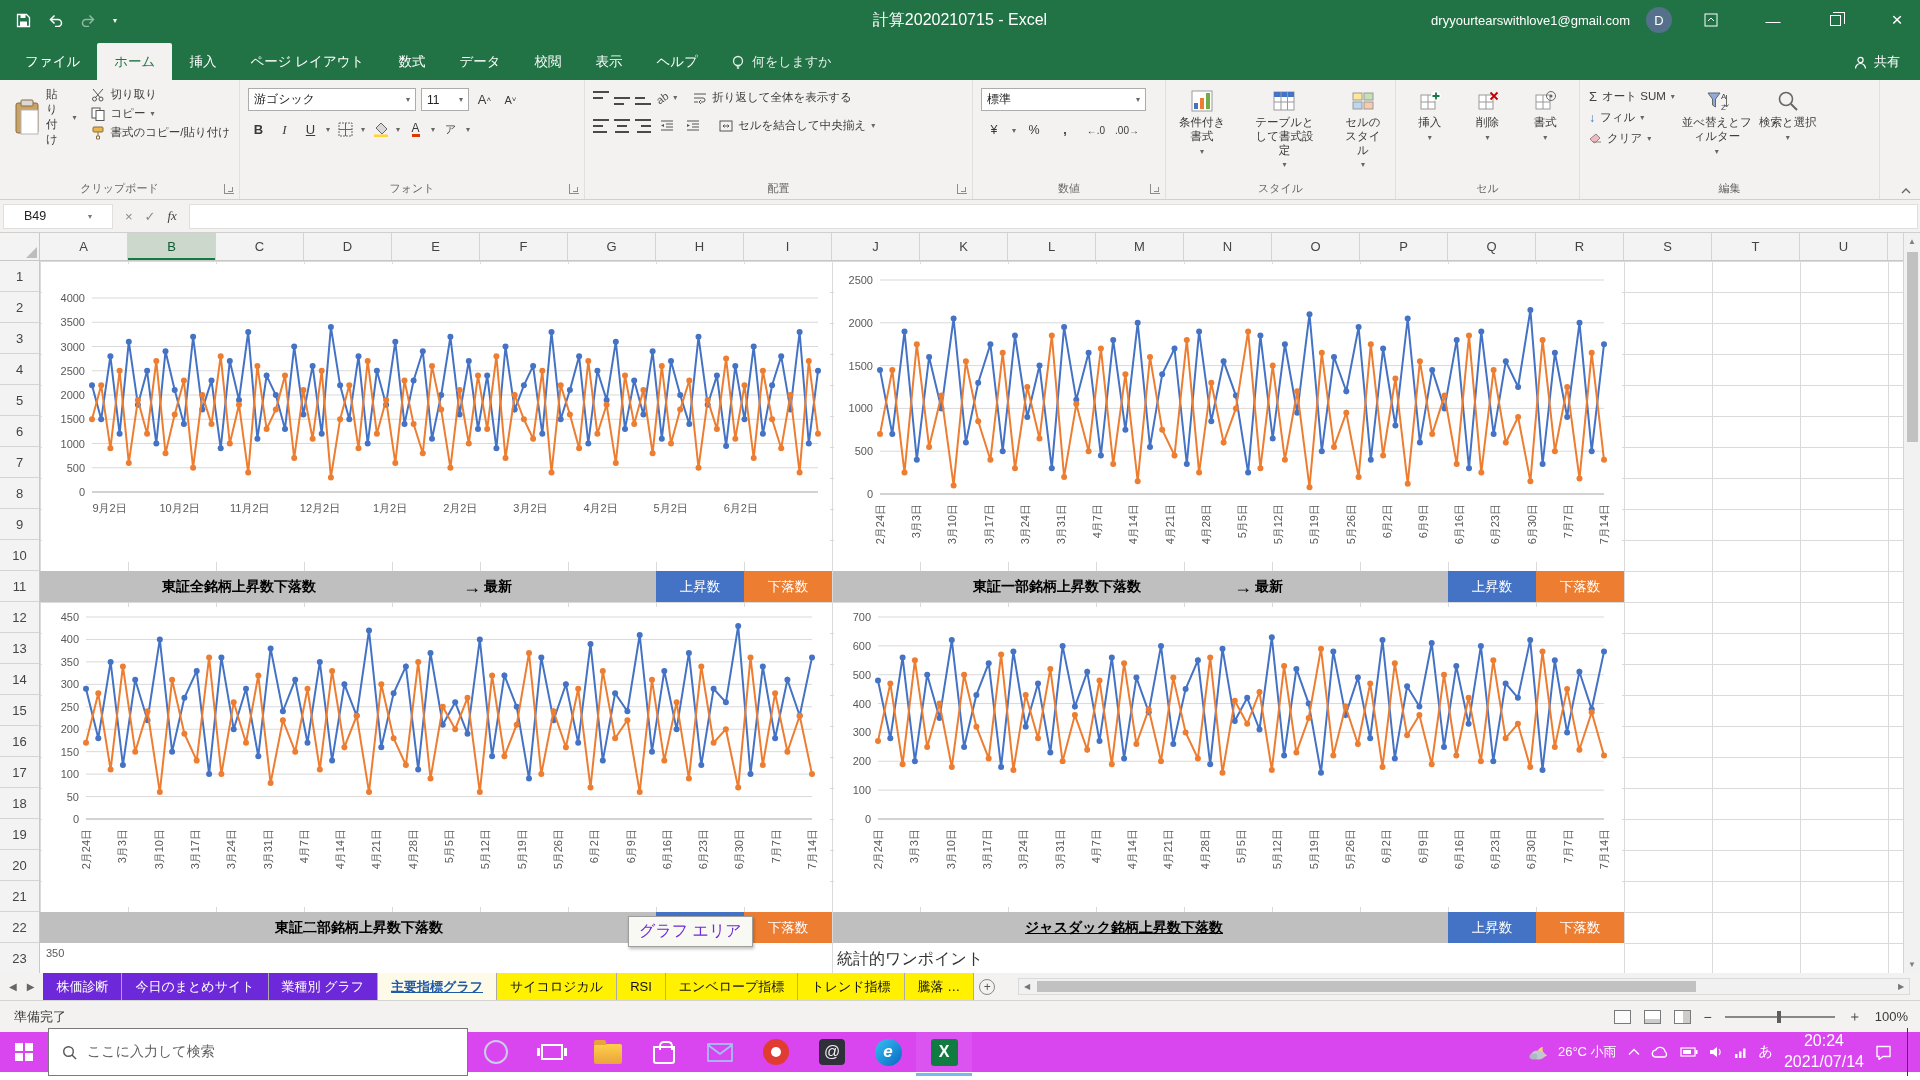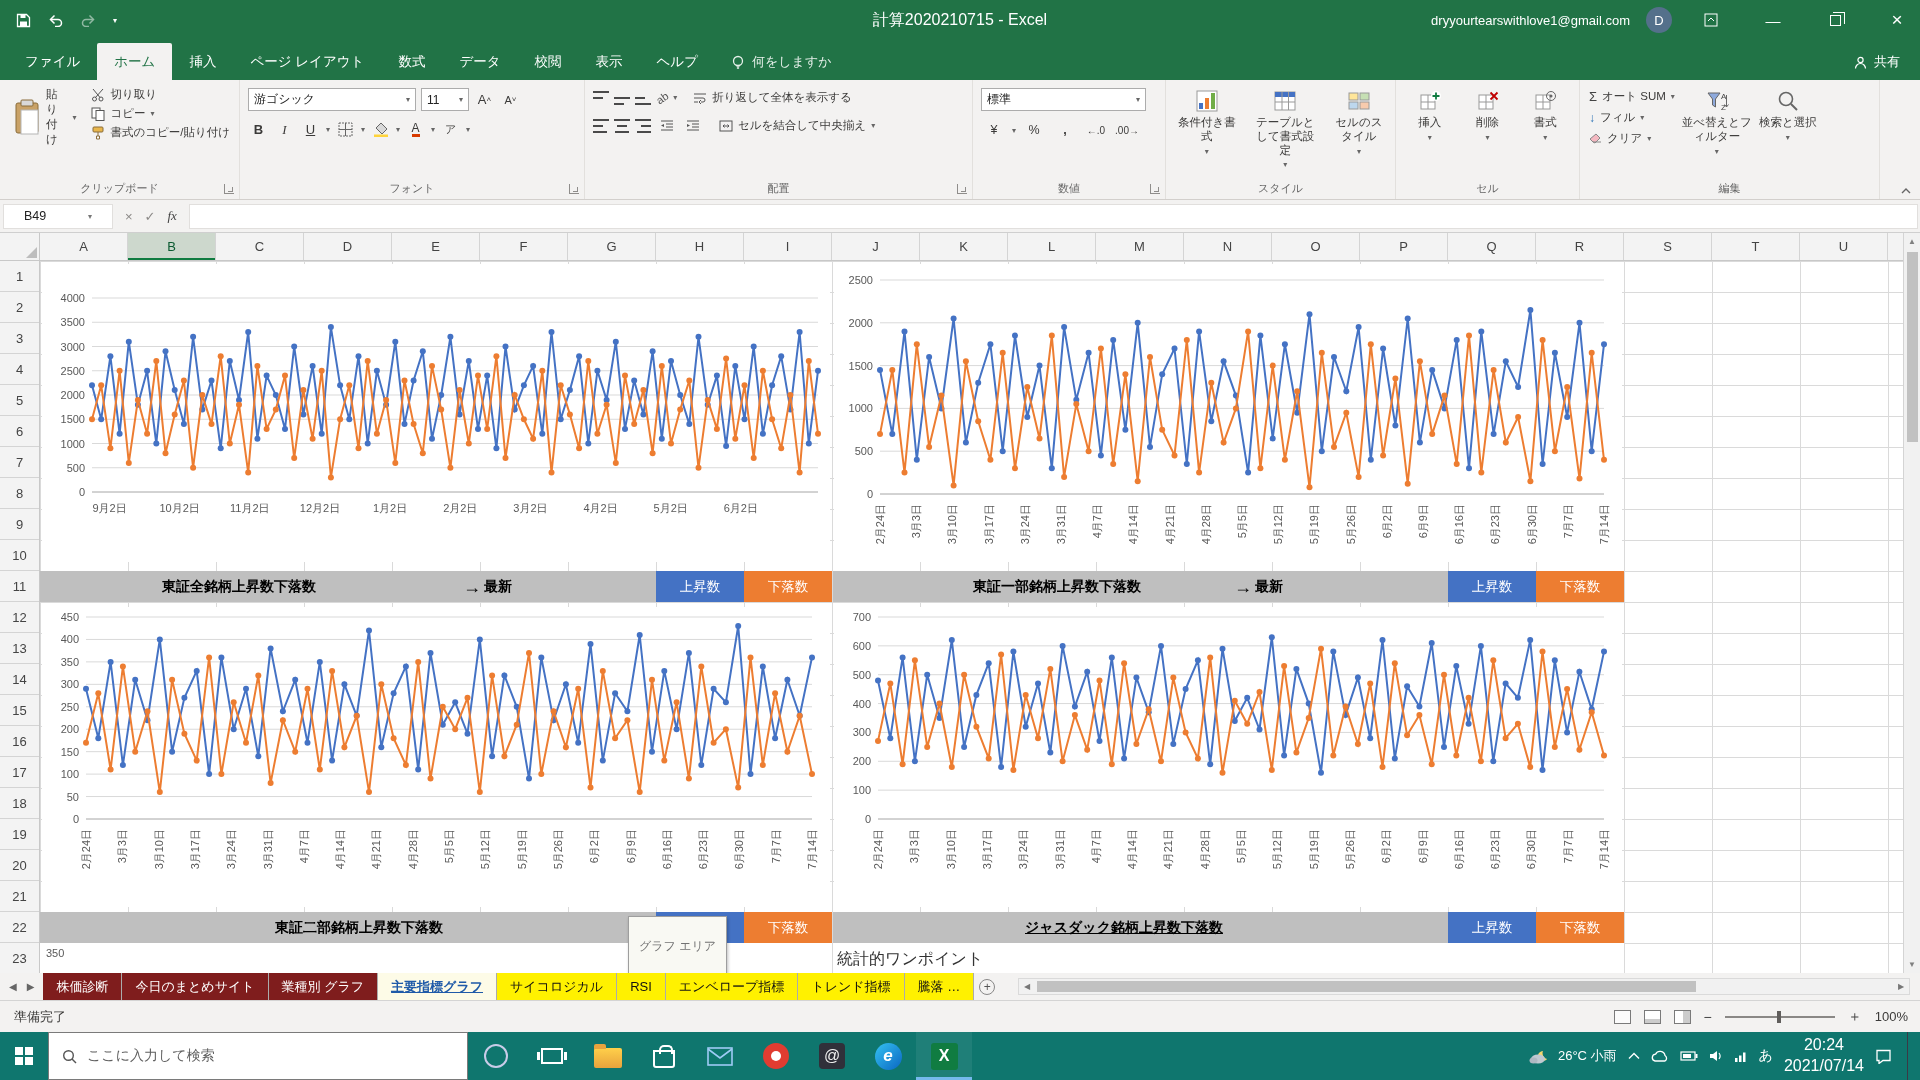--- a/index.html
+++ b/index.html
@@ -60,48 +60,48 @@
 .vscroll{position:absolute;right:0;top:0;bottom:0;width:17px;background:#F1F1F1;border-left:1px solid #D4D4D4;display:flex;flex-direction:column;align-items:center}
 .vsar{height:17px;display:flex;align-items:center;justify-content:center;color:#808080;font-size:8px;width:100%}
 .vthumb{width:11px;height:190px;background:#C1C1C1;margin-top:2px}
 .chartbox{position:absolute;background:#fff}
 .banner{position:absolute;height:31px;background:#BFBFBF;display:flex;align-items:center;font-size:14px;color:#000}
 .btitle{font-weight:700;white-space:nowrap}
 .barrow{display:flex;align-items:center;gap:3px;font-weight:700;white-space:nowrap}
 .barrow .ar{font-size:18px;line-height:1}
 .bspacer{flex:1}
 .bbtn{width:88px;height:100%;display:flex;align-items:center;justify-content:center;color:#fff;font-size:13.5px;flex:0 0 88px}
-.gtooltip{position:absolute;left:588px;top:655px;background:#F9F9F3;border:1px solid #9E9E9E;box-shadow:1px 2px 3px rgba(0,0,0,.25);padding:21px 10px;font-size:12px;color:#737373;white-space:nowrap;z-index:5}
+.gtooltip{position:absolute;left:588px;top:655px;background:#F9F9F3;border:1px solid #9E9E9E;box-shadow:1px 2px 3px rgba(0,0,0,.25);padding:4px 10px;font-size:16px;color:#6d28d9;white-space:nowrap;z-index:5}
 .p23{position:absolute;background:#fff}
 .p23 .t350{position:absolute;left:6px;top:4px;font-size:11px;color:#595959}
 .p23 .tstat{position:absolute;left:4px;top:6px;font-size:16px;color:#333}
 
 .stabs{height:28px;background:#F3F2F1;display:flex;align-items:stretch;border-bottom:1px solid #D4D4D4}
 .stnav{display:flex;align-items:center;gap:10px;padding:0 9px;color:#666;font-size:10px}
 .stab{display:flex;align-items:center;padding:0 13px;font-size:13px;border-right:1px solid #ABABAB;white-space:nowrap}
-.stab.blue{background:#7f1d1d;color:#fff}
+.stab.blue{background:#6d28d9;color:#fff}
 .stab.yellow{background:#FFF100;color:#111}
 .stab.active{background:#FDFBE7;color:#1F5AA8;font-weight:700;text-decoration:underline}
 .addsheet{width:26px;display:flex;align-items:center;justify-content:center}
 .addsheet span{width:16px;height:16px;border:1px solid #888;border-radius:50%;color:#555;font-size:12px;line-height:14px;text-align:center}
 .hscroll{flex:1;margin:5px 10px 5px 18px;background:#F1F1F1;border:1px solid #DADADA;display:flex;align-items:center}
 .hsar{width:16px;text-align:center;color:#777;font-size:8px}
 .hthumb{height:11px;background:#C1C1C1;flex:0 0 74%;margin-left:2px}
 
 .sbar{height:31px;background:#F3F2F1;display:flex;align-items:center;font-size:13px;color:#3B3A39}
 .sleft{padding-left:14px}
 .sright{margin-left:auto;display:flex;align-items:center;gap:13px;padding-right:12px}
 .vico{width:17px;height:14px;border:1px solid #7A7A7A;background:#FBFBFB}
 .vico.v2{background:linear-gradient(#fff 65%,#ccc 65%)}
 .vico.v3{background:linear-gradient(90deg,#fff 55%,#ccc 55%)}
 .ztrack{width:110px;height:2px;background:#8A8886;position:relative}
 .zthumb{position:absolute;left:52px;top:-5px;width:4px;height:12px;background:#605E5C}
 .zsign{font-size:14px;color:#444}
 
-.taskbar{height:48px;background:#0f766e;display:flex;align-items:center;color:#fff}
+.taskbar{height:40px;background:#d946ef;display:flex;align-items:center;color:#fff}
 .tstart{width:48px;height:48px;display:flex;align-items:center;justify-content:center}
 .winlogo{display:grid;grid-template-columns:8px 8px;grid-template-rows:8px 8px;gap:2px}
 .winlogo i{background:#fff;display:block}
 .tsearch{width:420px;height:48px;background:#fff;border:1px solid #7A7A7A;display:flex;align-items:center;gap:10px;padding:0 13px;color:#5F5F5F;font-size:14px}
 .ticon{width:56px;height:48px;display:flex;align-items:center;justify-content:center}
 .ticon.active{box-shadow:inset 0 -3px 0 #76B9ED;background:rgba(255,255,255,.07)}
 .xlglyph{width:27px;height:27px;background:#107C41;color:#fff;font-weight:700;display:flex;align-items:center;justify-content:center;border-radius:3px;font-size:16px}
 .atglyph{width:26px;height:26px;background:#30303A;color:#EEE;display:flex;align-items:center;justify-content:center;border-radius:4px;font-size:16px}
 .redglyph{width:26px;height:26px;background:#E03C31;border-radius:50%;display:flex;align-items:center;justify-content:center}
 .redglyph i{width:10px;height:10px;background:#fff;border-radius:50%}
@@ -370,21 +370,21 @@
         <span class="caret">▾</span>
       <span class="numbtn">%</span>
       <span class="numbtn" style="font-weight:700">,</span>
       <span class="numbtn" style="font-size:10px">←.0</span>
       <span class="numbtn" style="font-size:10px">.00→</span>
     </div>
     <div class="rg-label">数値</div>
     <span class="dlg"></span>
   </div>
 
-  <div class="rg" style="width:230px;display:flex;flex-direction:row;gap:6px">
+  <div class="rg" style="width:230px;display:flex;flex-direction:row;gap:20px">
     <div class="bv" style="width:74px">
       <span>
           <svg width="24" height="24">
             <rect x="2" y="2" width="20" height="20" fill="#fff" stroke="#999"></rect>
             <rect x="4" y="14" width="4" height="6" fill="#4472C4"></rect>
             <rect x="10" y="9" width="4" height="11" fill="#ED7D31"></rect>
             <rect x="16" y="4" width="4" height="16" fill="#70AD47"></rect>
           </svg>
         </span>
       <span>条件付き書式</span>

